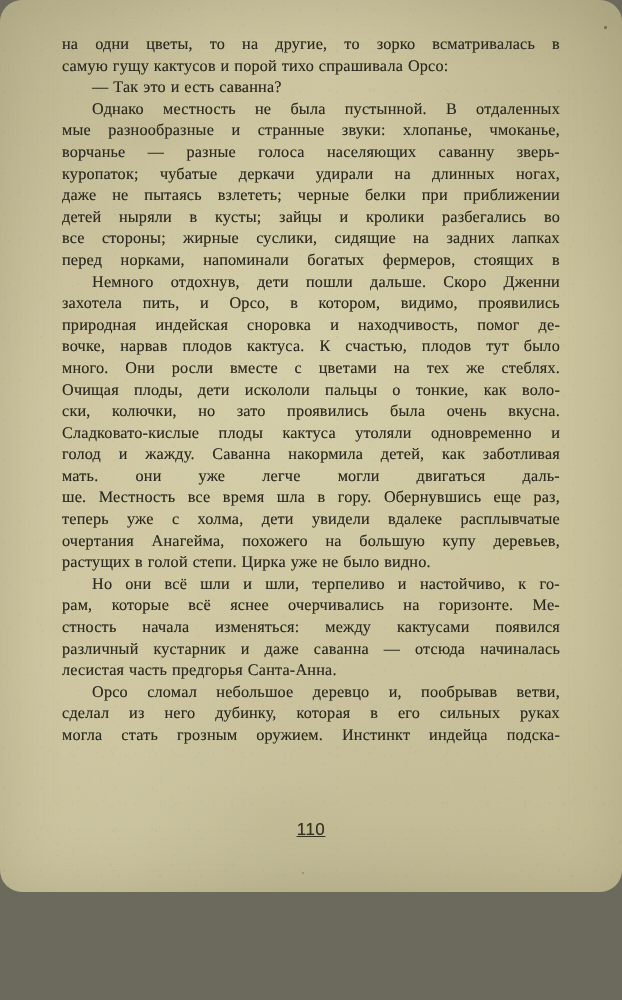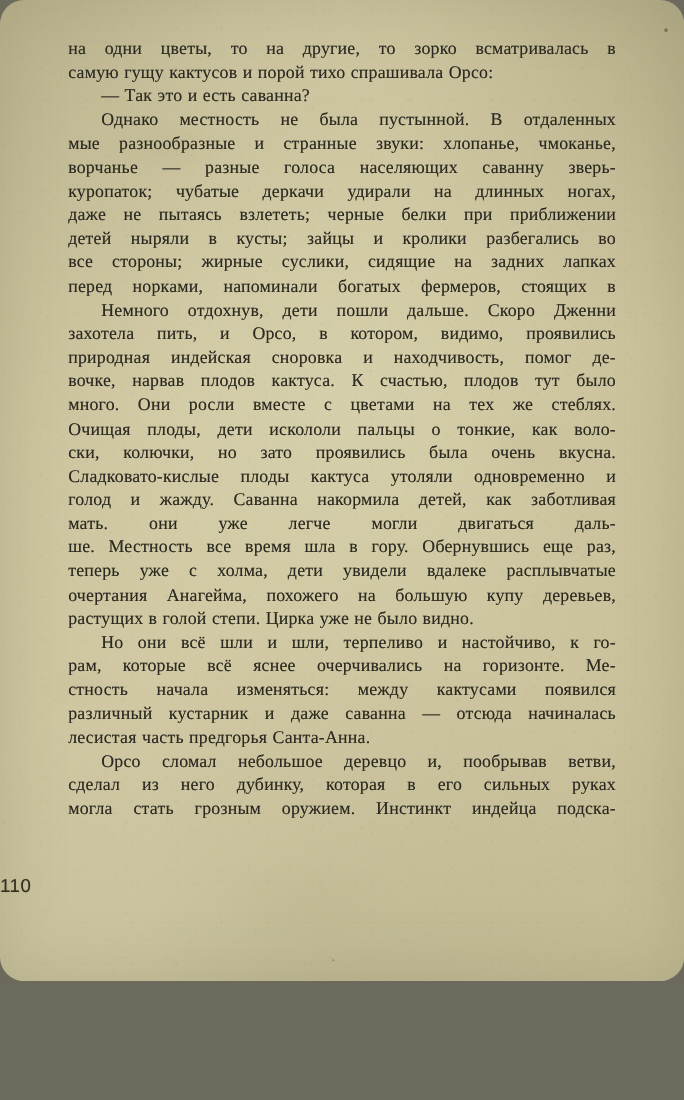--- a/index.html
+++ b/index.html
@@ -93,26 +93,28 @@
   
   .line.indent { padding-left: 30px; }
   .line.indent-dash { padding-left: 30px; }
 
   .line.just > span { display: inline-block; }
 
   #folio {
     position: absolute;
     left: 0;
     right: 0;
-    top: 796px;
+    top: 820px;
+    text-align: center;
     font-family: "Liberation Sans", "DejaVu Sans", sans-serif;
     font-size: 17px;
     color: #33301f;
     letter-spacing: 0.5px;
     text-shadow: 0 0 0.7px rgba(51,48,31,0.5);
+    text-decoration: underline;
   }
 </style>
 </head>
 <body>
 
 <div id="page">
 
   <div id="grain"></div>
   <div id="blotches"></div>
 

